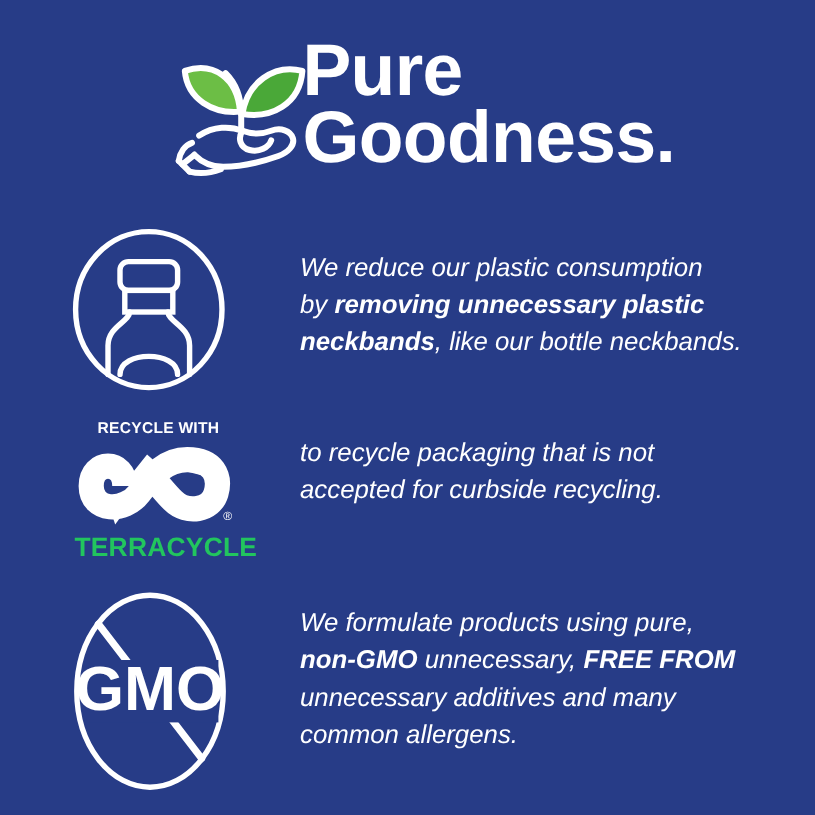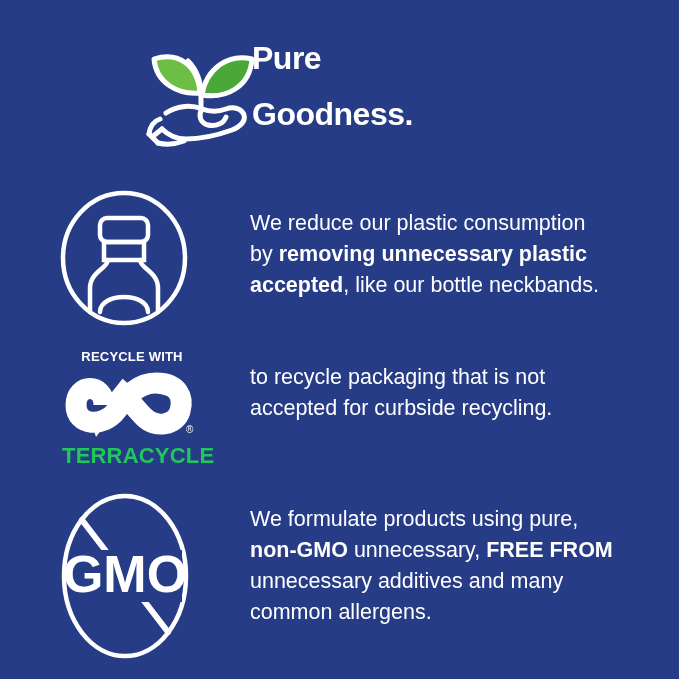--- a/index.html
+++ b/index.html
@@ -34,21 +34,21 @@
     left: 148px;
     top: 33px;
     width: 110px;
     height: 115px;
   }
   .headline {
     position: absolute;
     left: 252px;
     top: 30px;
     width: 420px;
-    font-size: 32px;
+    font-size: 61px;
     font-weight: bold;
     line-height: 56px;
     letter-spacing: -0.5px;
     color: #ffffff;
   }
   .headline .line {
     display: block;
     white-space: nowrap;
   }
 
@@ -74,20 +74,21 @@
     top: 0;
     width: 420px;
     font-size: 21.5px;
     line-height: 31px;
     color: #ffffff;
     font-weight: 500;
   }
   .row-text .line {
     display: block;
     white-space: nowrap;
+    font-style: italic;
   }
   .row-text b {
     font-weight: bold;
   }
   .row-1 .row-text { top: 18px; }
   .row-2 .row-text { top: 17px; }
   .row-3 .row-text { top: 12px; }
 
   
   .tc-top {
@@ -171,21 +172,21 @@
         <path d="M48 70 C 48 78, 30 82, 30 98 L 30 122" fill="none" stroke="#ffffff" stroke-width="4.5" stroke-linecap="round"></path>
         <path d="M80 70 C 80 78, 98 82, 98 98 L 98 122" fill="none" stroke="#ffffff" stroke-width="4.5" stroke-linecap="round"></path>
 
         <path d="M40 122 C 40 102, 88 102, 88 122" fill="none" stroke="#ffffff" stroke-width="4.5" stroke-linecap="round"></path>
       </svg>
     </div>
 
     <div class="row-text">
       <span class="line"><span>We reduce our plastic consumption</span></span>
       <span class="line"><span>by </span><b>removing unnecessary plastic</b></span>
-      <span class="line"><b>accepted</b><span>, like our bottle neckbands.</span></span>
+      <span class="line"><b>neckbands</b><span>, like our bottle neckbands.</span></span>
     </div>
   </div>
 
   <div class="row row-2">
 
     <div class="row-icon">
       <div class="tc-top">RECYCLE WITH</div>
 
       <div class="tc-logo">
         <svg width="140" height="76" viewBox="0 0 140 76">

